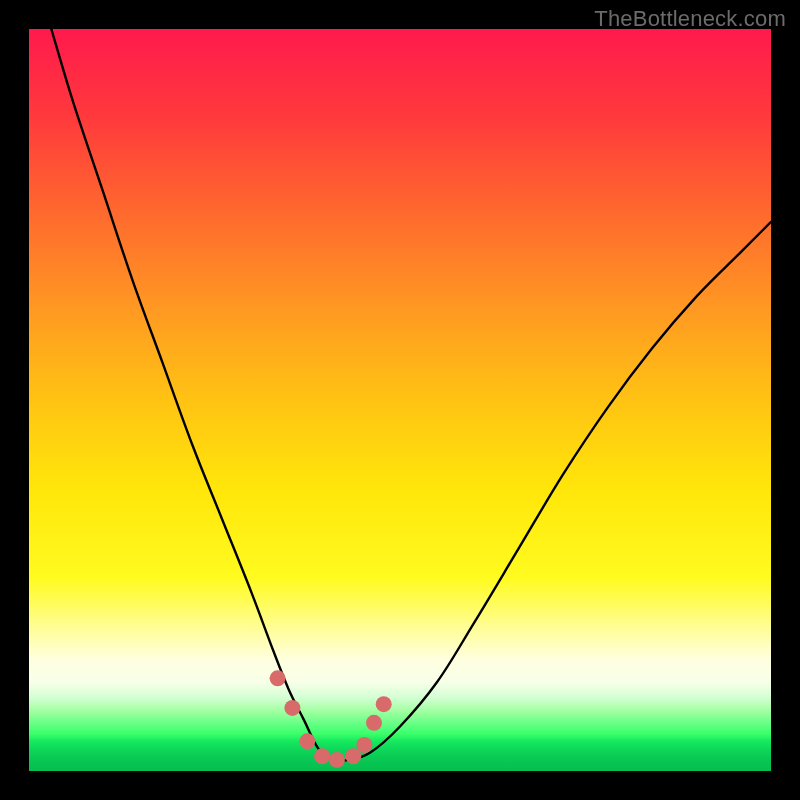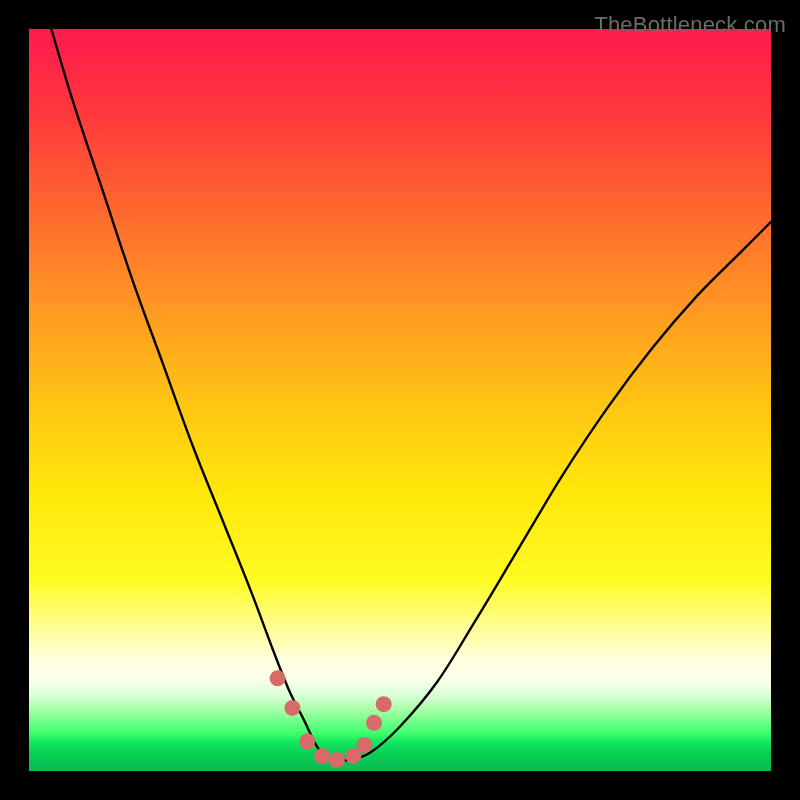--- a/index.html
+++ b/index.html
@@ -34,21 +34,21 @@
       #3aff6a 95%,
       #15e95e 96%,
       #0fd85a 97%,
       #0acc55 98%,
       #07c452 99%,
       #05bf50 100%
     );
   }
   .watermark {
     position: absolute;
-    top: 12px;
+    top: 6px;
     right: 14px;
     color: #6b6b6b;
     font-size: 22px;
     font-weight: 400;
     letter-spacing: 0.2px;
     font-family: Arial, Helvetica, sans-serif;
   }
   svg.curve {
     position: absolute;
     left: 0;

